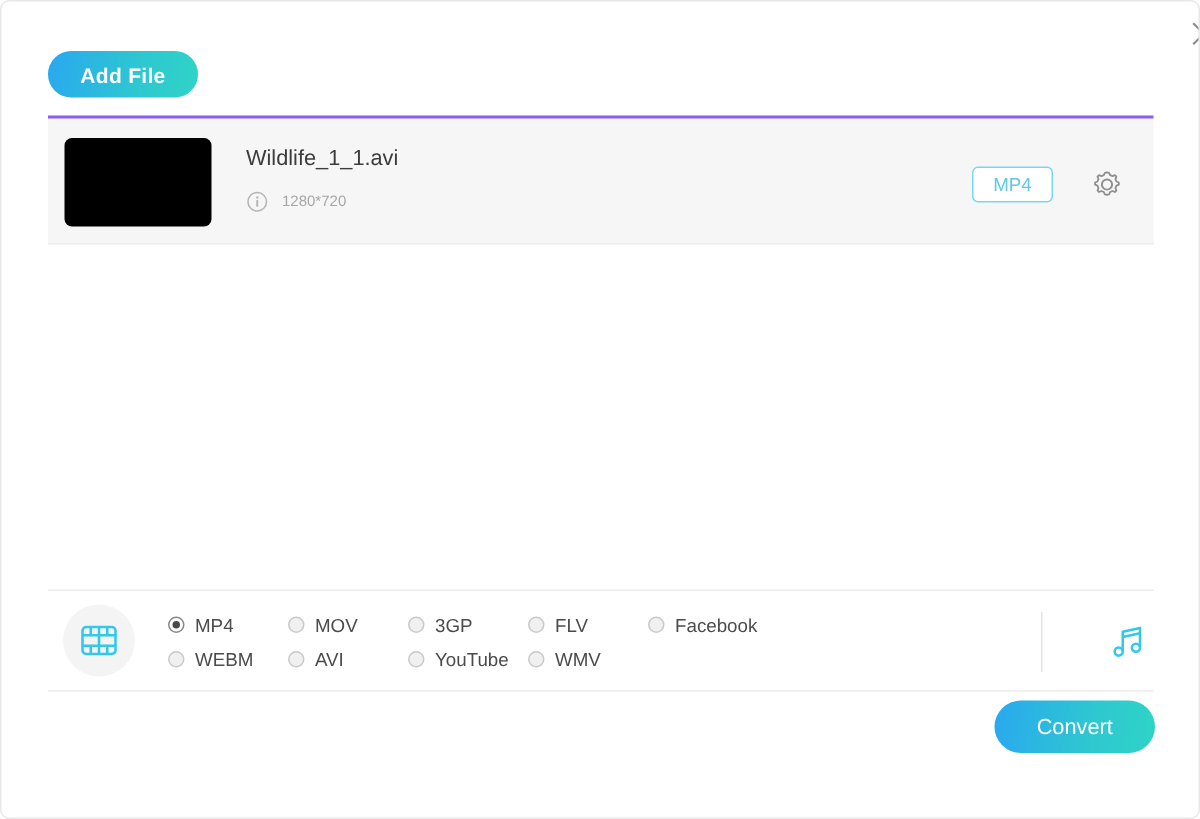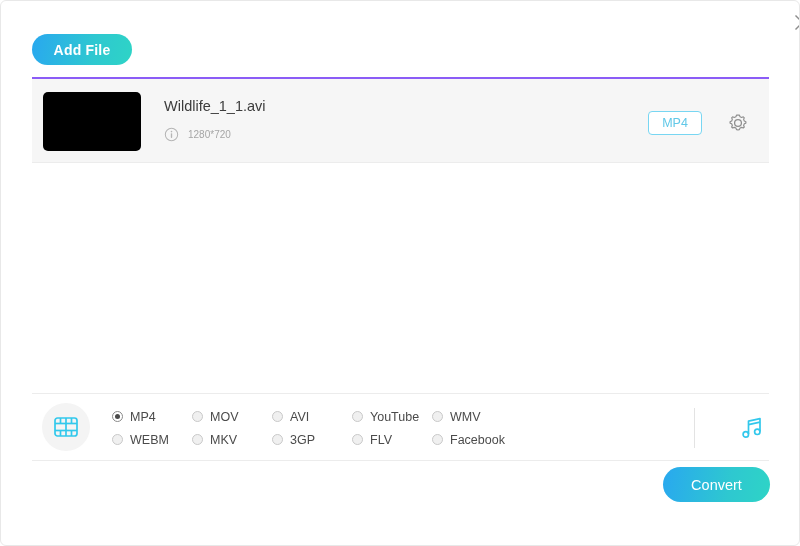--- a/index.html
+++ b/index.html
@@ -349,24 +349,20 @@
       <div class="radio-item">
         <span class="radio-mark"></span>
         <span class="radio-label">WEBM</span>
       </div>
 
       <div class="radio-item">
         <span class="radio-mark"></span>
         <span class="radio-label">MOV</span>
       </div>
 
-      <div class="radio-item">
-        <span class="radio-mark"></span>
-        <span class="radio-label">MKV</span>
-      </div>
 
       <div class="radio-item">
         <span class="radio-mark"></span>
         <span class="radio-label">AVI</span>
       </div>
       <div class="radio-item">
         <span class="radio-mark"></span>
         <span class="radio-label">3GP</span>
       </div>
 

